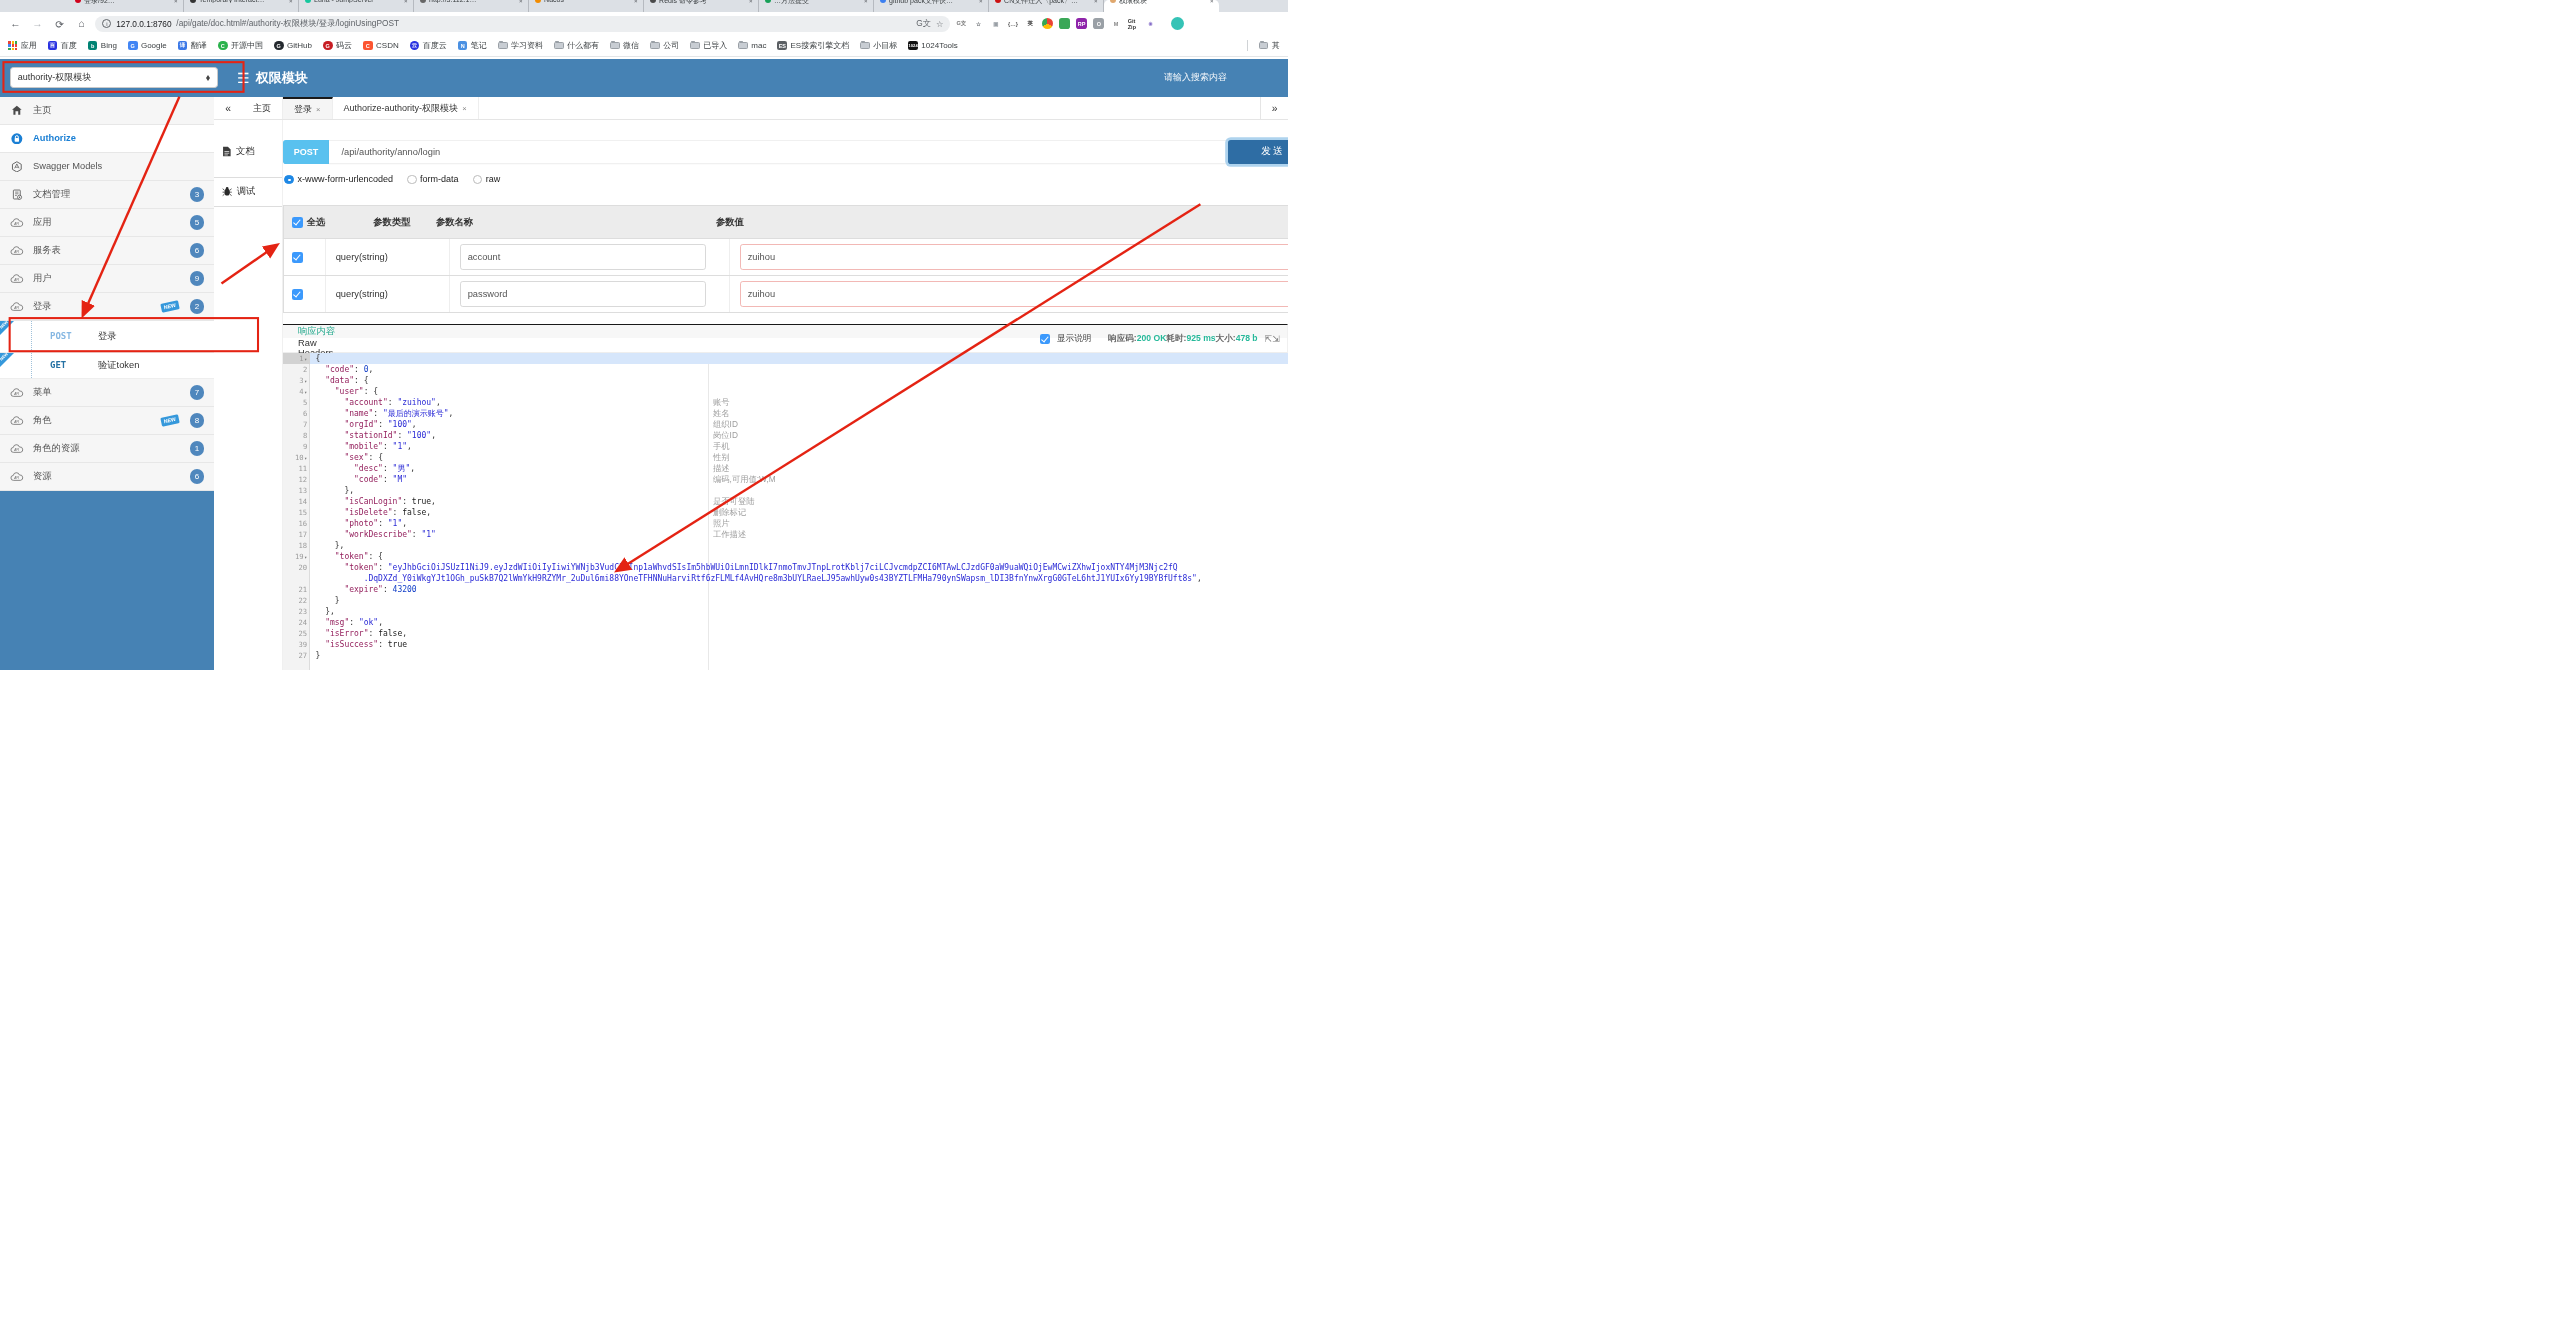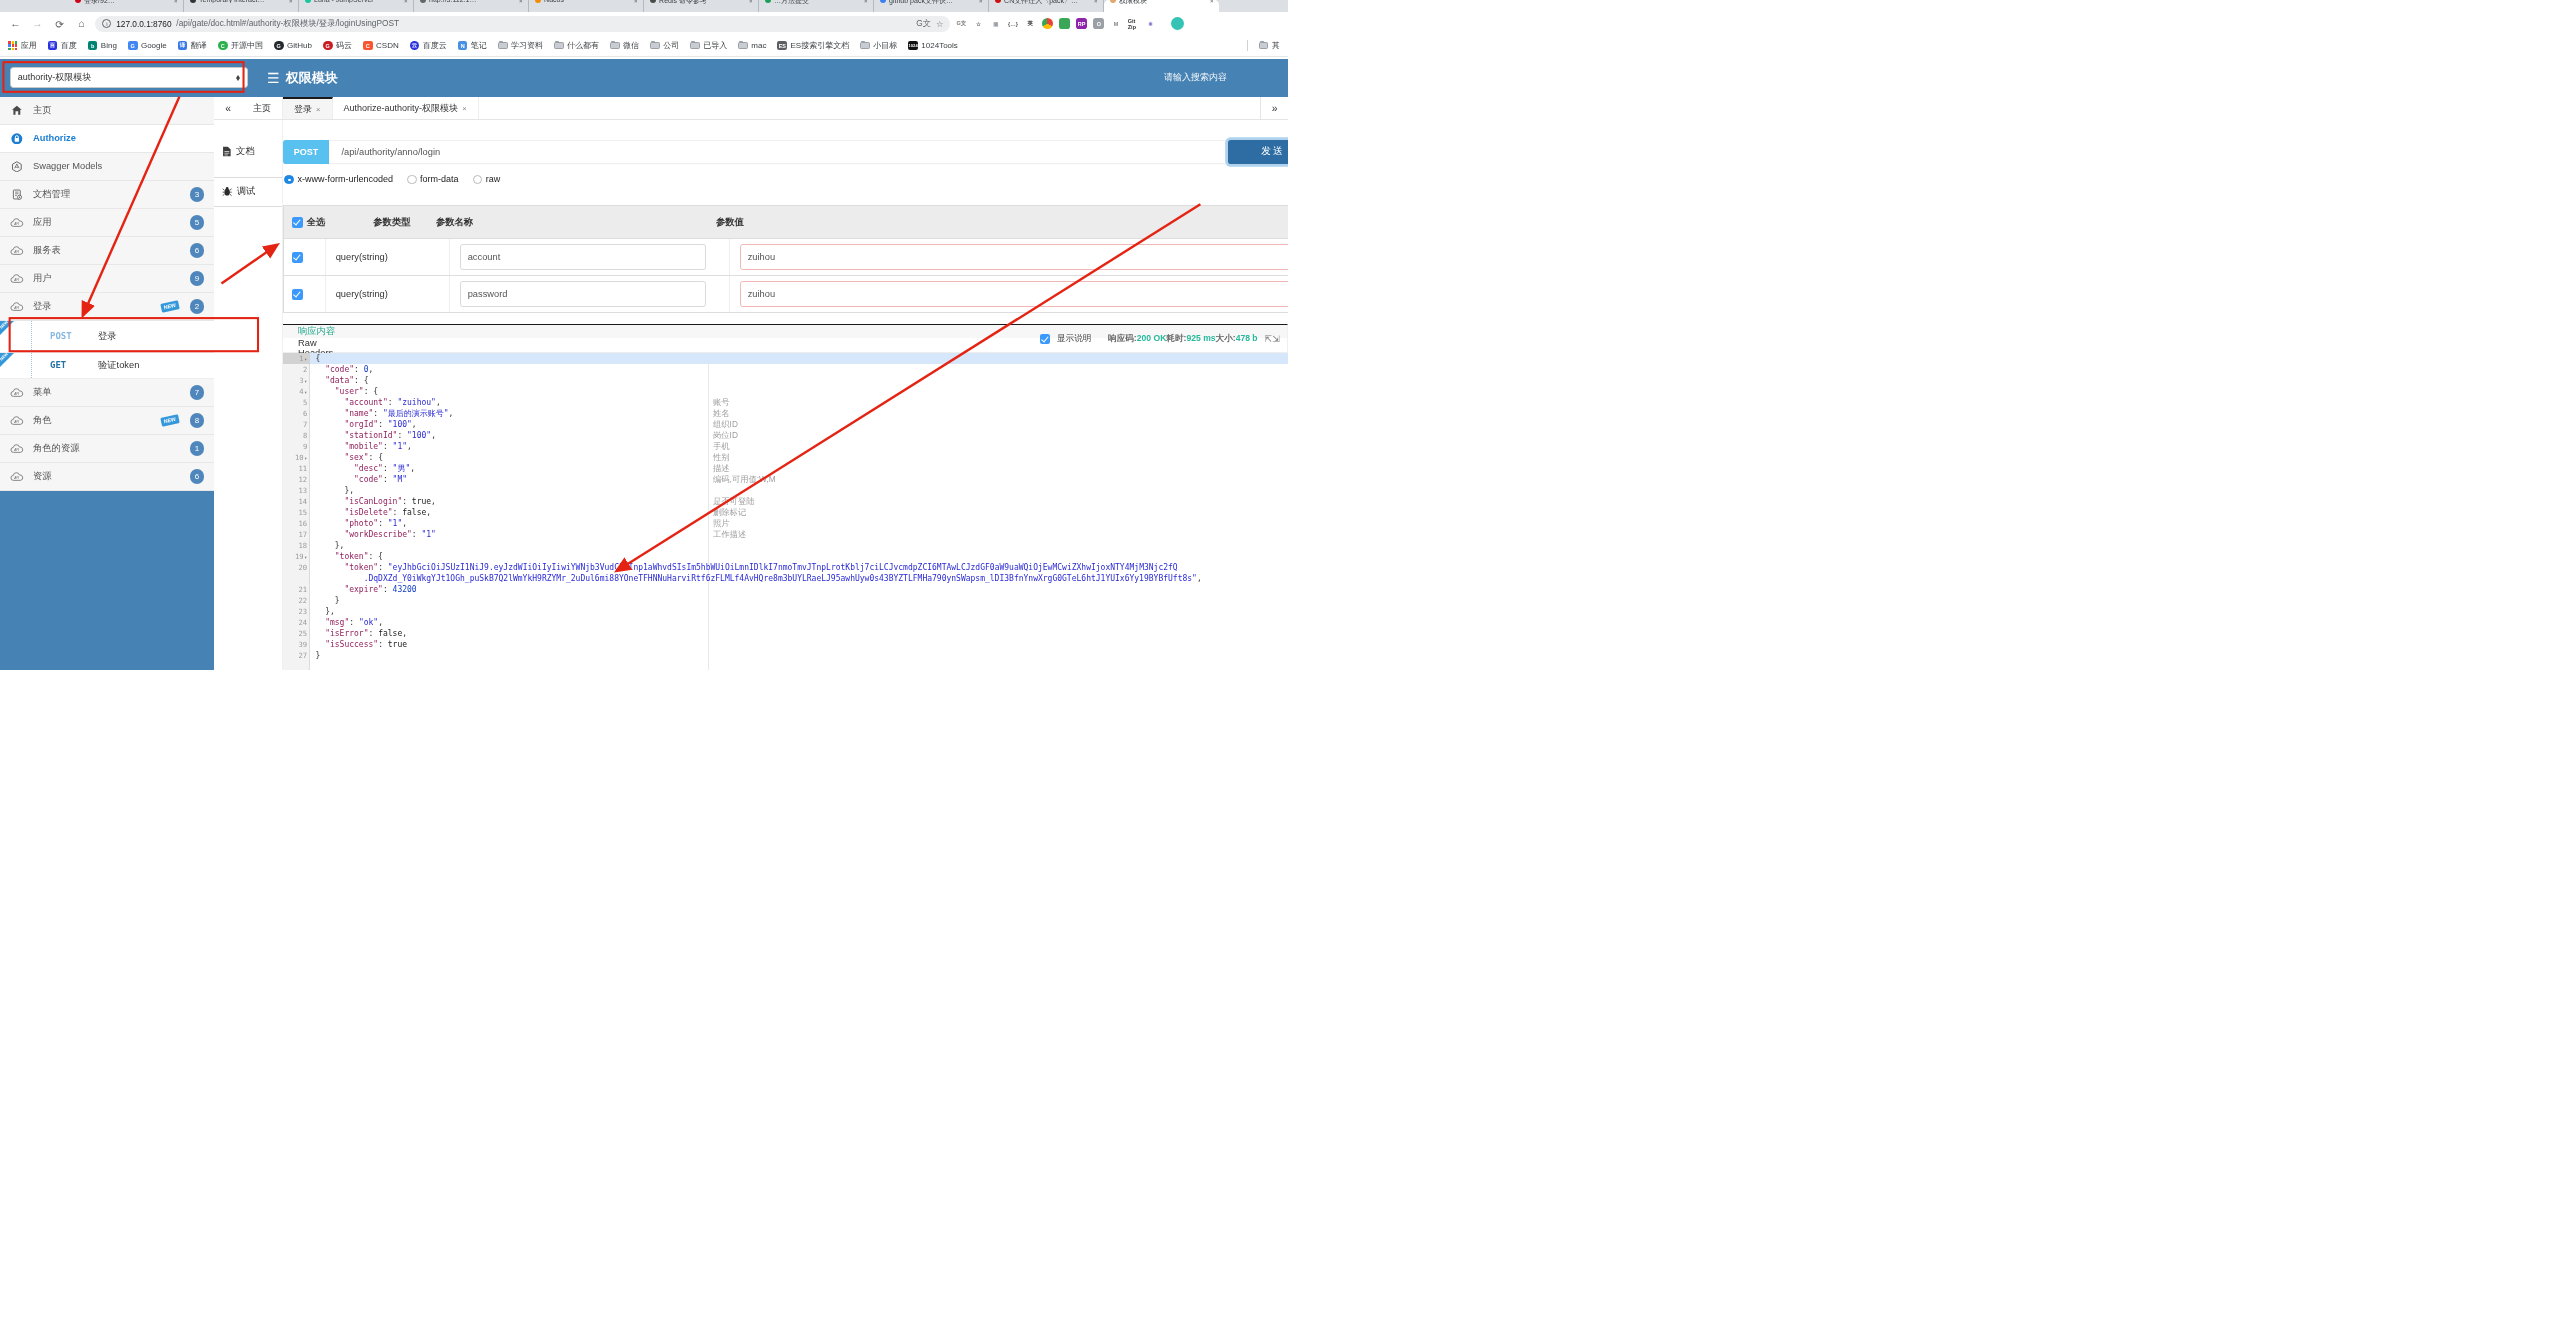--- a/index.html
+++ b/index.html
@@ -28,21 +28,21 @@
   .bm .fav.round { border-radius:50%; }
   .ic-folder { width:9.7px; height:7.6px; background:#c8cdd3; border-radius:1.4px; position:relative; border:0.7px solid #9aa0a6; }
   .ic-folder:before { content:""; position:absolute; top:-2.1px; left:0; width:4.1px; height:1.4px; background:#9aa0a6; border-radius:0.7px 0.7px 0 0; }
   .ic-apps { width:9px; height:9px; display:grid; grid-template-columns:1fr 1fr 1fr; gap:0.7px; }
   .ic-apps i { background:#ea4335; } .ic-apps i:nth-child(2){background:#fbbc05;} .ic-apps i:nth-child(3){background:#34a853;}
   .ic-apps i:nth-child(4){background:#4285f4;} .ic-apps i:nth-child(6){background:#ea4335;} .ic-apps i:nth-child(7){background:#34a853;} .ic-apps i:nth-child(8){background:#fbbc05;}
   .bm-sep { width:0.7px; height:11px; background:#d0d3d6; margin-left:auto; }
 
   
   .appheader { height:38px; background:#4682b4; display:flex; align-items:center; padding:0 9.7px; position:relative; margin-top:2.1px; }
-  .modselect { width:238px; height:21px; background:#fff; border:0.7px solid #c9c9c9; border-radius:3.4px; display:flex; align-items:center; padding:0 7px; font-size:9px; color:#333; }
+  .modselect { width:208px; height:21px; background:#fff; border:0.7px solid #c9c9c9; border-radius:3.4px; display:flex; align-items:center; padding:0 7px; font-size:9px; color:#333; }
   .modselect .sel-label { flex:1; }
   .updown { display:flex; flex-direction:column; gap:0.7px; }
   .updown i { width:0; height:0; border-left:2.8px solid transparent; border-right:2.8px solid transparent; }
   .updown i.up { border-bottom:3.4px solid #444; } .updown i.dn { border-top:3.4px solid #444; }
   .burger { color:#fff; font-size:14px; margin:0 7px 0 19.3px; letter-spacing:-0.7px; }
   .apptitle { color:#fff; font-size:13px; font-weight:bold; }
   .hsearch { position:absolute; right:61px; color:rgba(255,255,255,.95); font-size:9px; }
 
   
   .bodyrow { display:flex; height:575px; }

